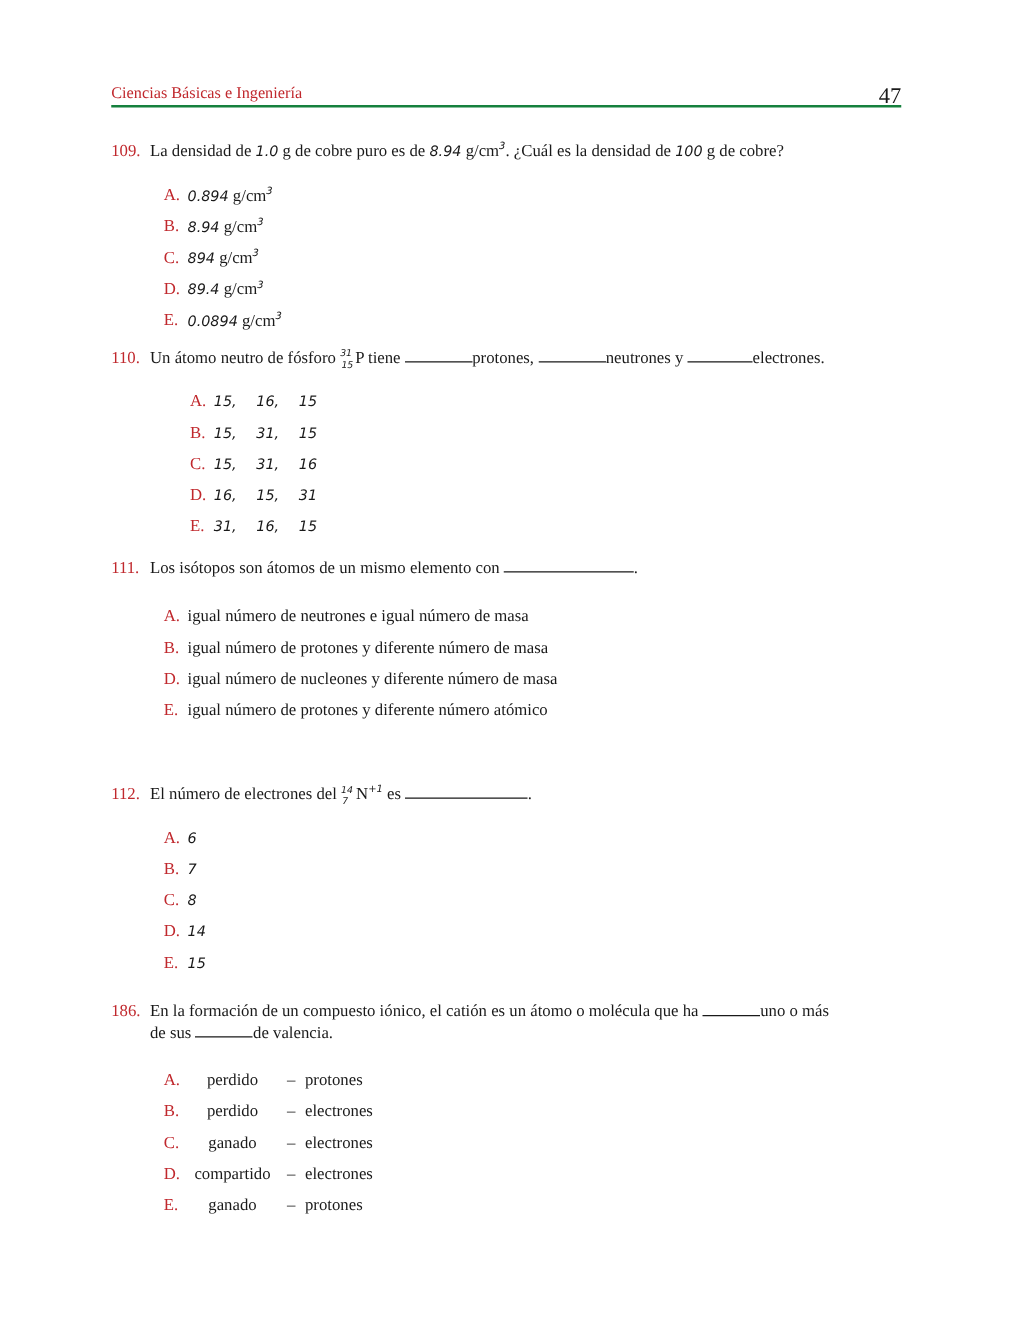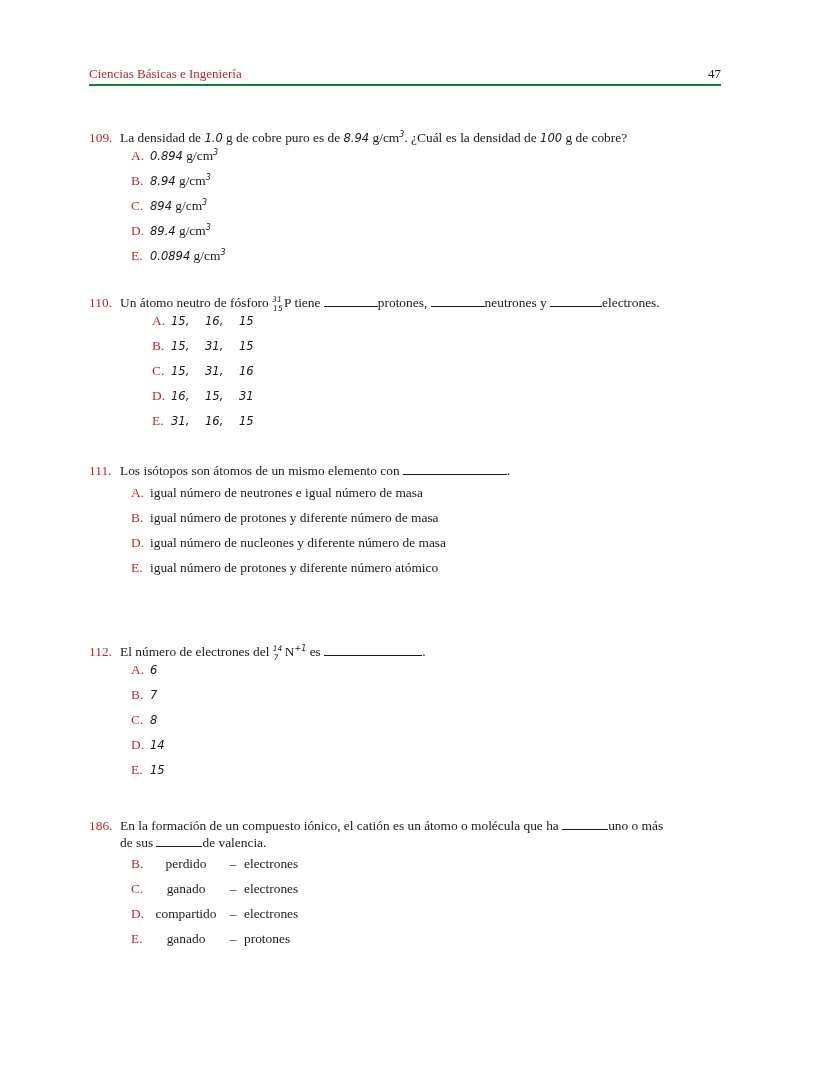--- a/index.html
+++ b/index.html
@@ -1,22 +1,22 @@
 <!DOCTYPE html>
 <html><head>
 <meta charset="utf-8">
 <style>
   html, body { margin:0; padding:0; background:#ffffff; }
   body { width:828px; height:1071px; position:relative; overflow:hidden;
          font-family:"Liberation Serif", serif; color:#1a1a1a; }
   .header { position:absolute; left:89px; top:66px; width:632px; height:18px;
             border-bottom:2px solid #15803d; }
   .header-title { position:absolute; left:0; top:0; font-size:13px; color:#c0282d; }
-  .header-page { position:absolute; right:0; top:0; font-size:13px; color:#1a1a1a; }
-  .q { position:absolute; left:89px; width:640px; font-size:13.4px; line-height:17px;margin-top:17px; }
+  .header-page { position:absolute; right:0; top:0; font-size:18px; color:#1a1a1a; }
+  .q { position:absolute; left:89px; width:640px; font-size:13.4px; line-height:17px; }
   .qnum { color:#c0282d; display:inline-block; width:31px; }
   .qtext { display:inline; }
   .cont { padding-left:31px; }
   .opts { position:absolute; left:131px; font-size:13.4px; }
   .opt { height:25px; line-height:17px; white-space:nowrap; }
   .olabel { color:#c0282d; display:inline-block; width:19px; }
   .it { font-family:"DejaVu Sans", sans-serif; font-style:italic; font-size:11.5px; }
   .sup { font-size:8px; vertical-align:super; font-style:italic; font-family:"DejaVu Sans", sans-serif; }
   .blank { display:inline-block; border-bottom:1px solid #1a1a1a; height:11px; vertical-align:baseline; }
   .nuc { display:inline-block; position:relative; width:12px; height:14px; vertical-align:-2px; }
@@ -75,17 +75,18 @@
   <div class="opt"><span class="olabel">C.</span><span class="it">8</span></div>
   <div class="opt"><span class="olabel">D.</span><span class="it">14</span></div>
   <div class="opt"><span class="olabel">E.</span><span class="it">15</span></div>
 </div>
 
 <div class="q" style="top:800px;">
   <span class="qnum">186.</span><span class="qtext"><span>En la formación de un compuesto iónico, el catión es un átomo o molécula que ha </span><span class="blank" style="width:46px"></span><span>uno o más</span></span>
   <div class="cont"><span>de sus </span><span class="blank" style="width:46px"></span><span>de valencia.</span></div>
 </div>
 <div class="opts" style="top:855px;">
+  <div class="opt"><span class="olabel">A.</span><span class="c113a">perdido</span><span class="c113d">–</span><span>protones</span></div>
   <div class="opt"><span class="olabel">B.</span><span class="c113a">perdido</span><span class="c113d">–</span><span>electrones</span></div>
   <div class="opt"><span class="olabel">C.</span><span class="c113a">ganado</span><span class="c113d">–</span><span>electrones</span></div>
   <div class="opt"><span class="olabel">D.</span><span class="c113a">compartido</span><span class="c113d">–</span><span>electrones</span></div>
   <div class="opt"><span class="olabel">E.</span><span class="c113a">ganado</span><span class="c113d">–</span><span>protones</span></div>
 </div>
 
 </body></html>

